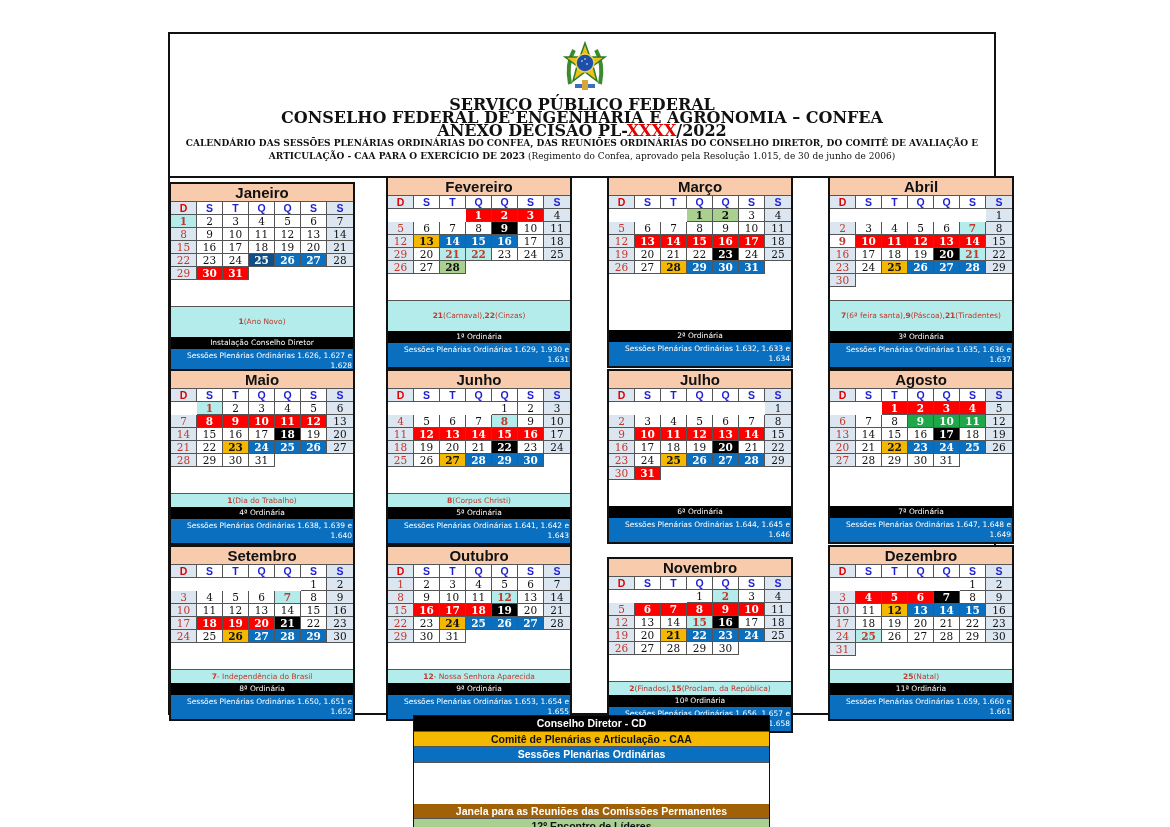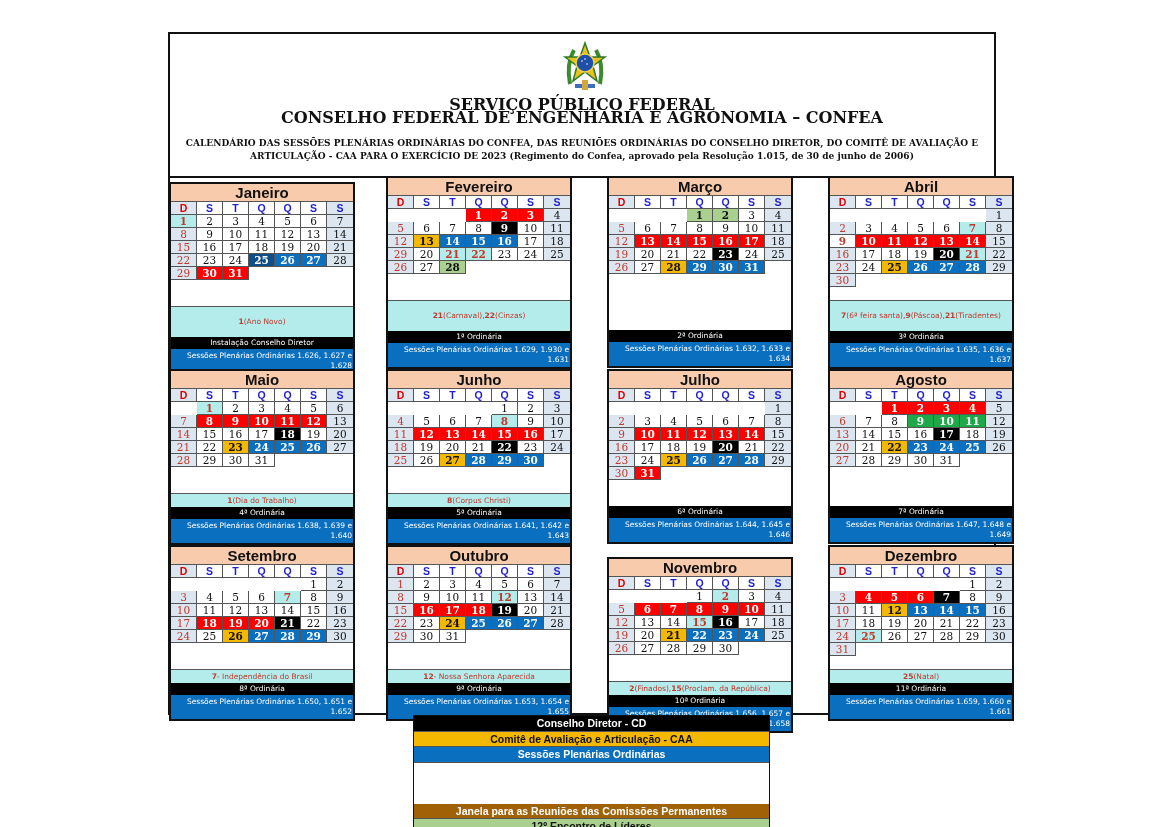--- a/index.html
+++ b/index.html
@@ -6,21 +6,21 @@
   body{width:1170px;height:827px;position:relative;font-family:"DejaVu Sans","Liberation Sans",sans-serif;overflow:hidden;}
   #frame{position:absolute;left:168px;top:32px;width:828px;height:683px;border:2px solid #111;box-sizing:border-box;background:#fff;}
   #header{position:absolute;left:0;top:0;width:100%;height:142px;border-bottom:2px solid #111;text-align:center;}
   #emblem{position:absolute;left:392px;top:6px;width:46px;height:56px;}
   .h-line{font-family:"DejaVu Serif","Liberation Serif",serif;font-size:16px;line-height:13px;color:#111;}
   #h1{position:absolute;top:64px;left:0;width:100%;}
   #h2{position:absolute;top:77px;left:0;width:100%;}
   #h3{position:absolute;top:90px;left:0;width:100%;}
   #h4{position:absolute;top:103px;left:0;width:100%;font-size:9px;line-height:12.5px;}
   .red{color:#e00000;}
-  .light{font-weight:bold;}
+  .light{font-weight:normal;}
   .month{position:absolute;width:186px;box-sizing:border-box;border:2px solid #111;background:#fff;}
   .m-title{height:17px;background:#f8cbad;text-align:center;font-family:"Liberation Sans",sans-serif;font-weight:bold;font-size:15px;line-height:17px;color:#111;border-bottom:1px solid #555;}
   .grid{display:grid;grid-template-columns:repeat(7,1fr);}
   .c{height:13px;font-family:"DejaVu Serif","Liberation Serif",serif;font-size:10.5px;line-height:13px;text-align:center;color:#111;box-sizing:border-box;border-right:1px solid #555;border-bottom:1px solid #555;}
   .c:nth-child(7n){border-right:none;}
   .c.hd{font-family:"Liberation Sans",sans-serif;font-weight:bold;color:#1f1fd0;font-size:10.5px;}
   .c.hd.sun{color:#e00000;}
   .c.hd.sat{background:#dce6f1;}
   .c.e{border:none;background:transparent;}
   .c.sun{color:#c0392b;background:#dce6f1;}
@@ -55,20 +55,21 @@
       <polygon points="23,3 28,17 43,17 31,26 35,41 23,32 11,41 15,26 3,17 18,17" fill="#e8c21a" stroke="#2e7a2a" stroke-width="1.5"></polygon>
       <circle cx="23" cy="23" r="9" fill="#1e4fa8" stroke="#f1d14a" stroke-width="1.5"></circle>
       <circle cx="20" cy="21" r="0.8" fill="#fff"></circle>
         <circle cx="25" cy="24" r="0.8" fill="#fff"></circle>
         <circle cx="23" cy="19" r="0.8" fill="#fff"></circle>
       <rect x="13" y="44" width="20" height="4" fill="#3c6fbf"></rect>
       <rect x="20" y="40" width="6" height="10" fill="#d4a73a"></rect>
     </svg>
     <div id="h1" class="h-line"><b>SERVIÇO PÚBLICO FEDERAL</b></div>
     <div id="h2" class="h-line"><b>CONSELHO FEDERAL DE ENGENHARIA E AGRONOMIA – CONFEA</b></div>
+    <div id="h3" class="h-line"><b><span>ANEXO DECISÃO PL-</span><span class="red">XXXX</span><span>/2022</span></b></div>
     <div id="h4" class="h-line"><b>CALENDÁRIO DAS SESSÕES PLENÁRIAS ORDINÁRIAS DO CONFEA, DAS REUNIÕES ORDINÁRIAS DO CONSELHO DIRETOR, DO COMITÊ DE AVALIAÇÃO E ARTICULAÇÃO - CAA PARA O EXERCÍCIO DE 2023</b><span class="light"> (Regimento do Confea, aprovado pela Resolução 1.015, de 30 de junho de 2006)</span></div>
   </div>
   <div id="months">
       <div class="month" style="left: -1px; top: 148px;">
         <div class="m-title">Janeiro</div>
         <div class="grid">
           <div class="c hd sun">D</div>
           <div class="c hd">S</div>
           <div class="c hd">T</div>
           <div class="c hd">Q</div>
@@ -696,18 +697,18 @@
         <div class="spacer" style="height: 13px;"></div>
         <div class="hol-note" style="height: 13px;"><b>25</b> (Natal)</div>
         <div class="ord">11ª Ordinária</div>
         <div class="ses">Sessões Plenárias Ordinárias  1.659, 1.660 e 1.661</div>
       </div>
     </div>
 </div>
 
 <div id="legend">
     <div class="lg" style="background: rgb(0, 0, 0); color: rgb(255, 255, 255);">Conselho Diretor - CD</div>
-    <div class="lg" style="background: rgb(245, 184, 0); color: rgb(17, 17, 17);">Comitê de Avaliação e Articulação - CAA</div>
+    <div class="lg" style="background: rgb(245, 184, 0); color: rgb(17, 17, 17);">Comitê de Plenárias e Articulação - CAA</div>
     <div class="lg" style="background: rgb(11, 111, 191); color: rgb(255, 255, 255);">Sessões Plenárias Ordinárias</div>
     <div class="lg" style="background: #a16207; color: rgb(255, 255, 255); margin-top: 41px;">Janela para as Reuniões das Comissões Permanentes</div>
     <div class="lg" style="background: rgb(169, 208, 142); color: rgb(17, 17, 17);">12º Encontro de Líderes</div>
     <div class="lg" style="background: rgb(31, 168, 74); color: rgb(255, 255, 255);">77ª SOEA (PL-1319/2022)</div>
   </div>
 
 </body></html>

